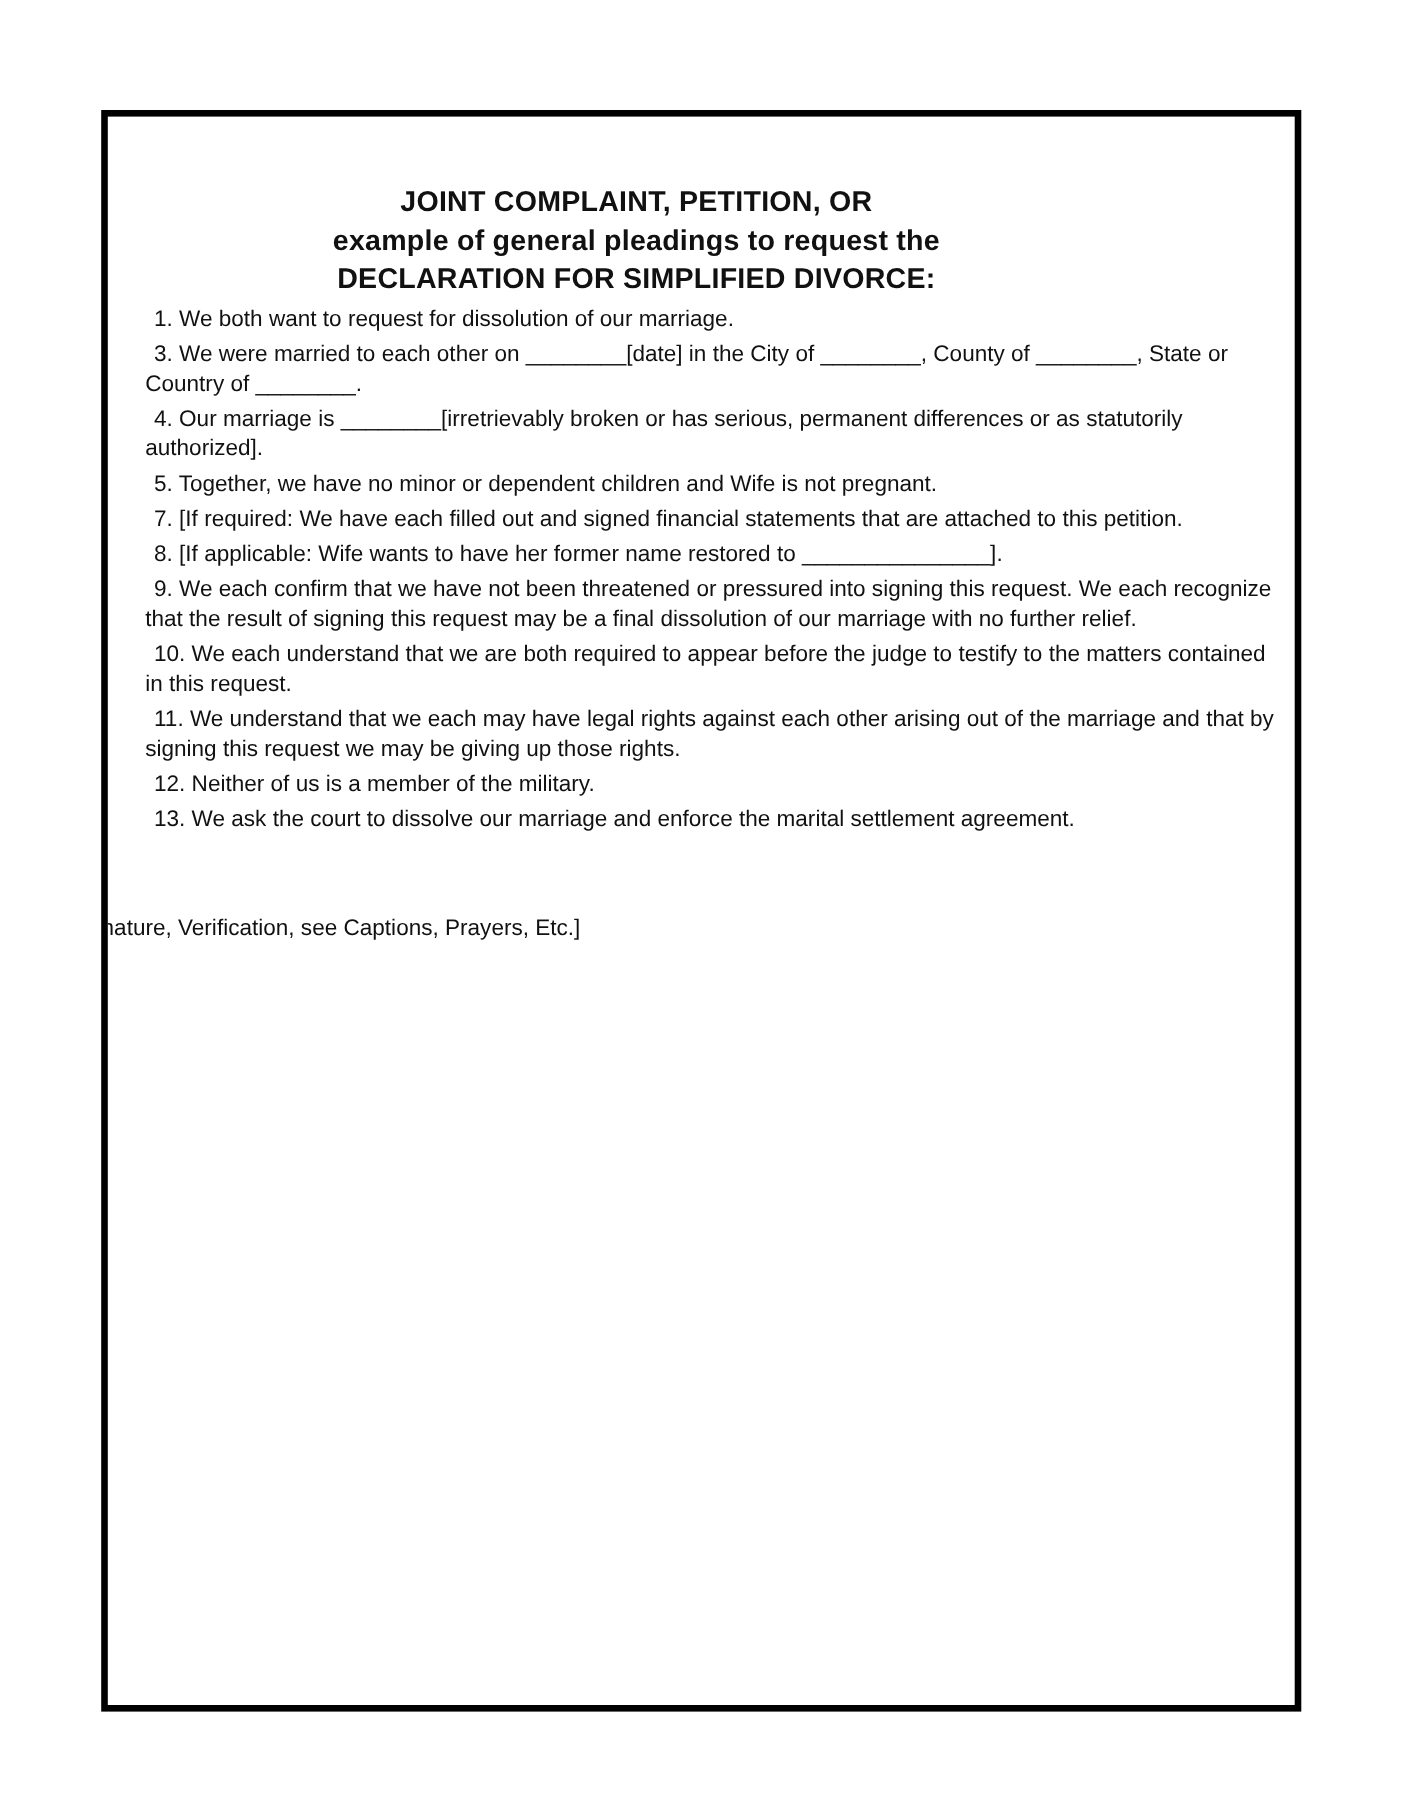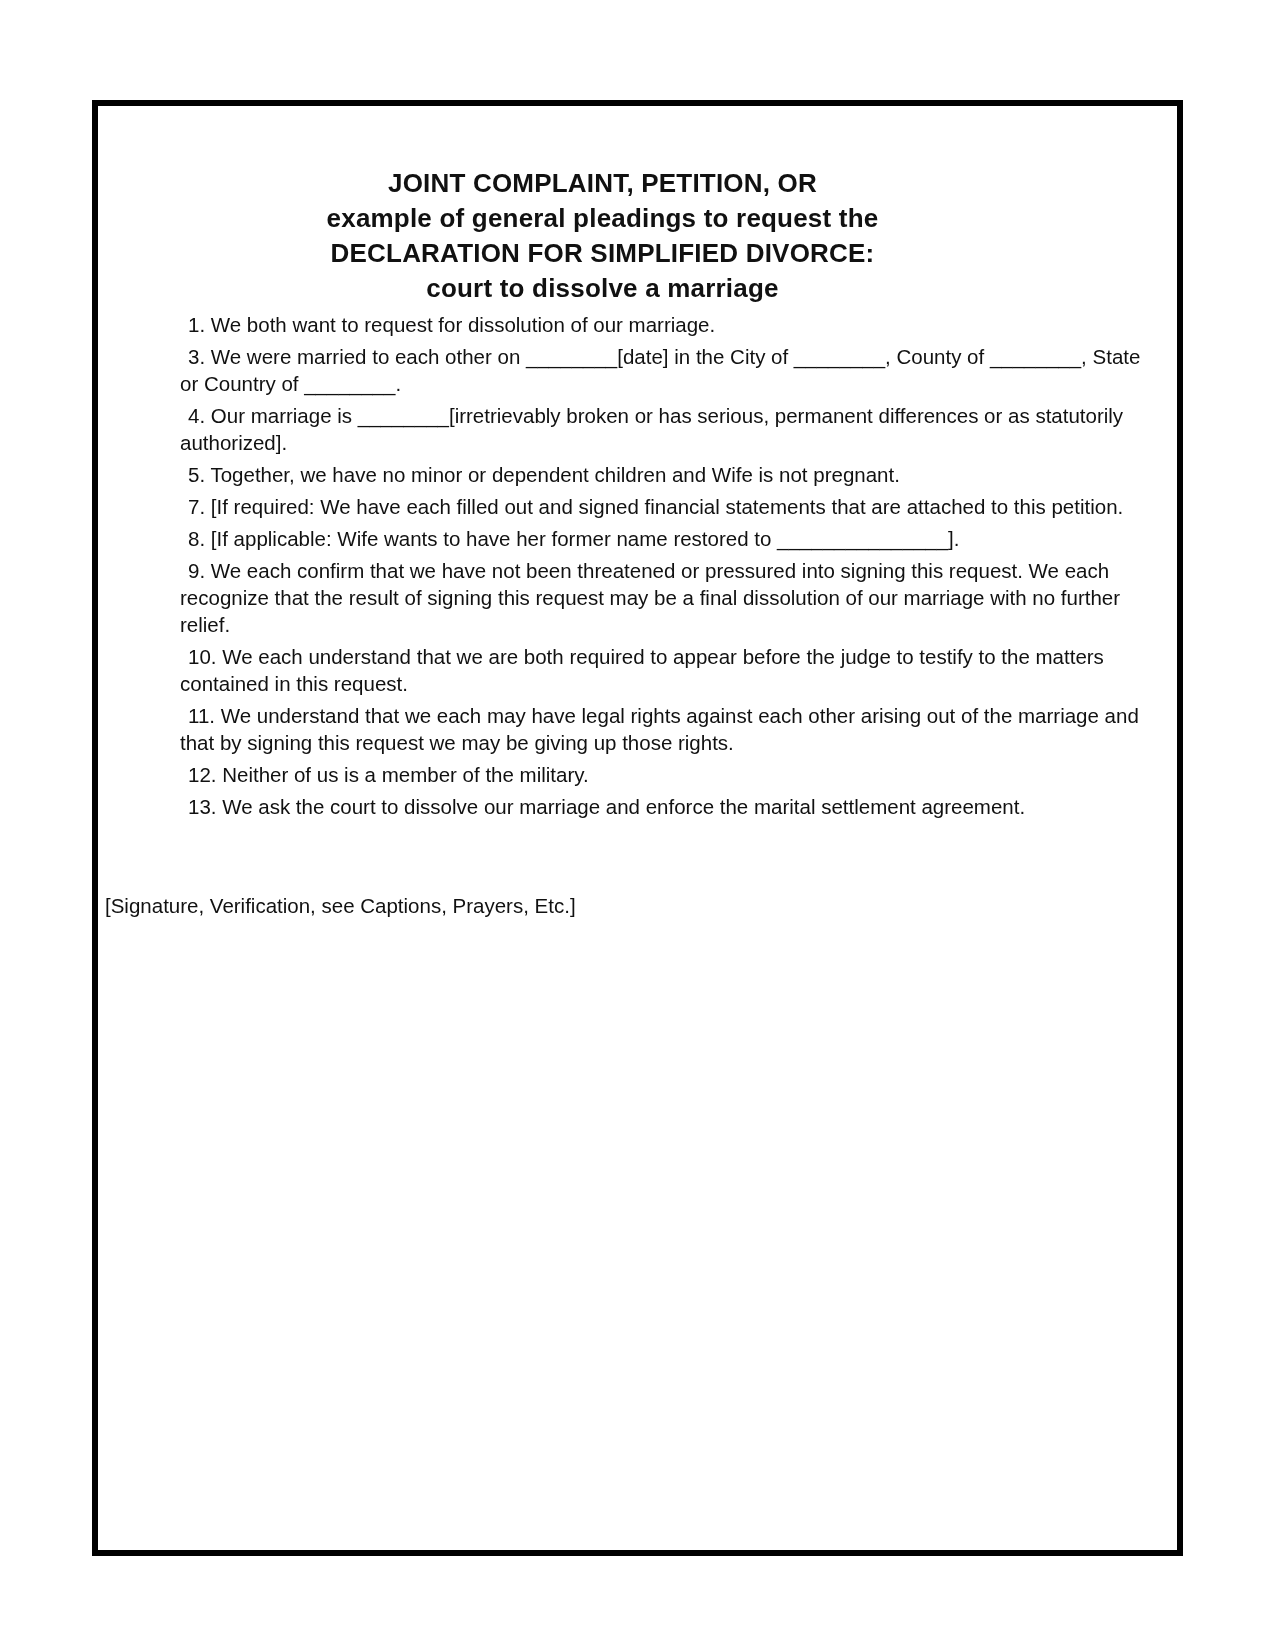--- a/index.html
+++ b/index.html
@@ -20,21 +20,21 @@
     left: 92px;
     top: 100px;
     width: 1091px;
     height: 1456px;
     border: 6px solid #000000;
     box-sizing: border-box;
     background: #ffffff;
     overflow: hidden;
   }
   .content {
-    padding: 60px 17px 0 82px;
+    padding: 60px 17px 0 34px;
     font-size: 20.5px;
     line-height: 27px;
   }
   .doc-title {
     font-weight: bold;
     font-size: 26px;
     line-height: 35px;
     text-align: center;
     margin: 0 135px 0 0;
     letter-spacing: 0.2px;
@@ -55,21 +55,20 @@
 </head>
 <body>
 
 <div class="page-frame">
   <div class="content">
 
     <div class="doc-title">
       <span class="title-line">JOINT COMPLAINT, PETITION, OR</span>
       <span class="title-line">example of general pleadings to request the</span>
       <span class="title-line">DECLARATION FOR SIMPLIFIED DIVORCE:</span>
-      <span class="title-line">court to dissolve a marriage</span>
     </div>
 
 
     <p class="body-para">1. We both want to request for dissolution of our marriage.</p>
     <p class="body-para">3. We were married to each other on ________[date] in the City of ________, County of ________, State or Country of ________.</p>
     <p class="body-para">4. Our marriage is ________[irretrievably broken or has serious, permanent differences or as statutorily authorized].</p>
     <p class="body-para">5. Together, we have no minor or dependent children and Wife is not pregnant.</p>
     <p class="body-para">7. [If required: We have each filled out and signed financial statements that are attached to this petition.</p>
     <p class="body-para">8. [If applicable: Wife wants to have her former name restored to _______________].</p>
     <p class="body-para">9. We each confirm that we have not been threatened or pressured into signing this request. We each recognize that the result of signing this request may be a final dissolution of our marriage with no further relief.</p>

